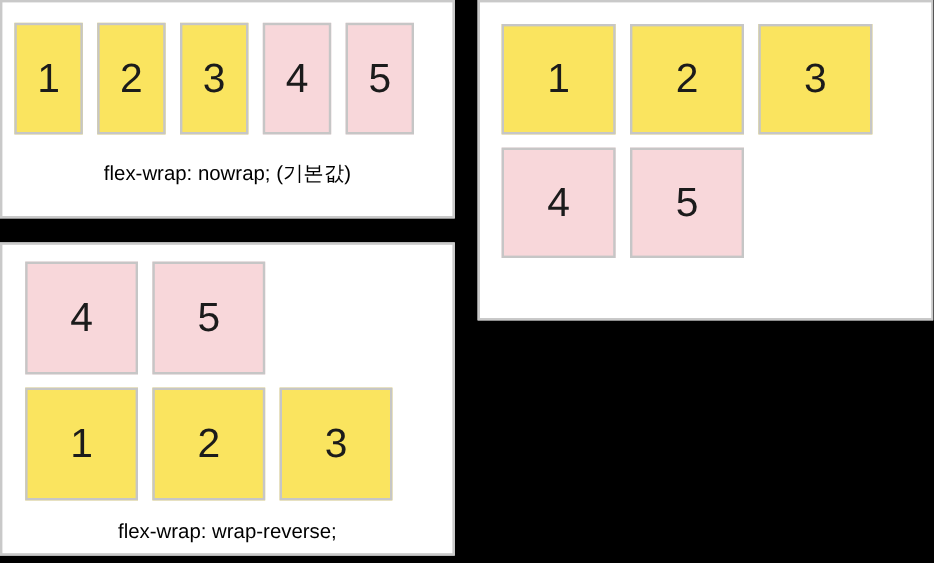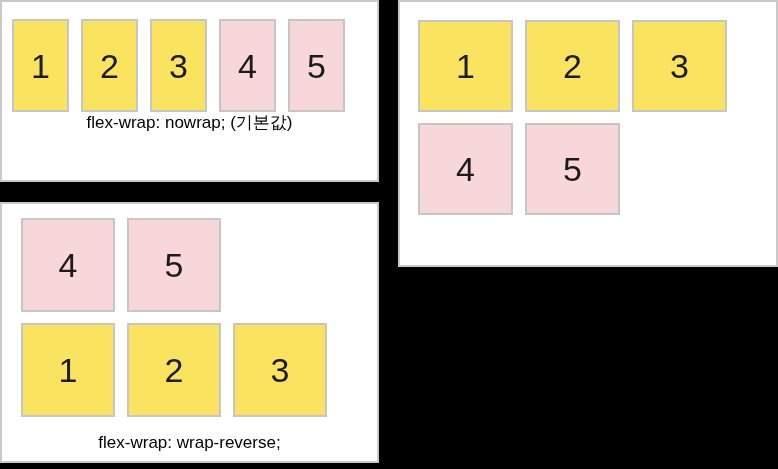--- a/index.html
+++ b/index.html
@@ -49,21 +49,21 @@
 
   .box--yellow { background: #fae45f; }
   .box--pink   { background: #f8d7da; }
 
   .caption {
     text-align: center;
     font-size: 17px;
     color: #000;
     line-height: 22px;
   }
-  #panel-nowrap .caption       { }
+  #panel-nowrap .caption       { margin-top: 22px; }
   #panel-wrap .caption         { margin-top: 14px; }
   #panel-wrap-reverse .caption { margin-top: 15px; }
 </style>
 </head>
 <body>
 
 <div class="screen">
 
   <section class="panel" id="panel-nowrap">
     <div class="rows">

